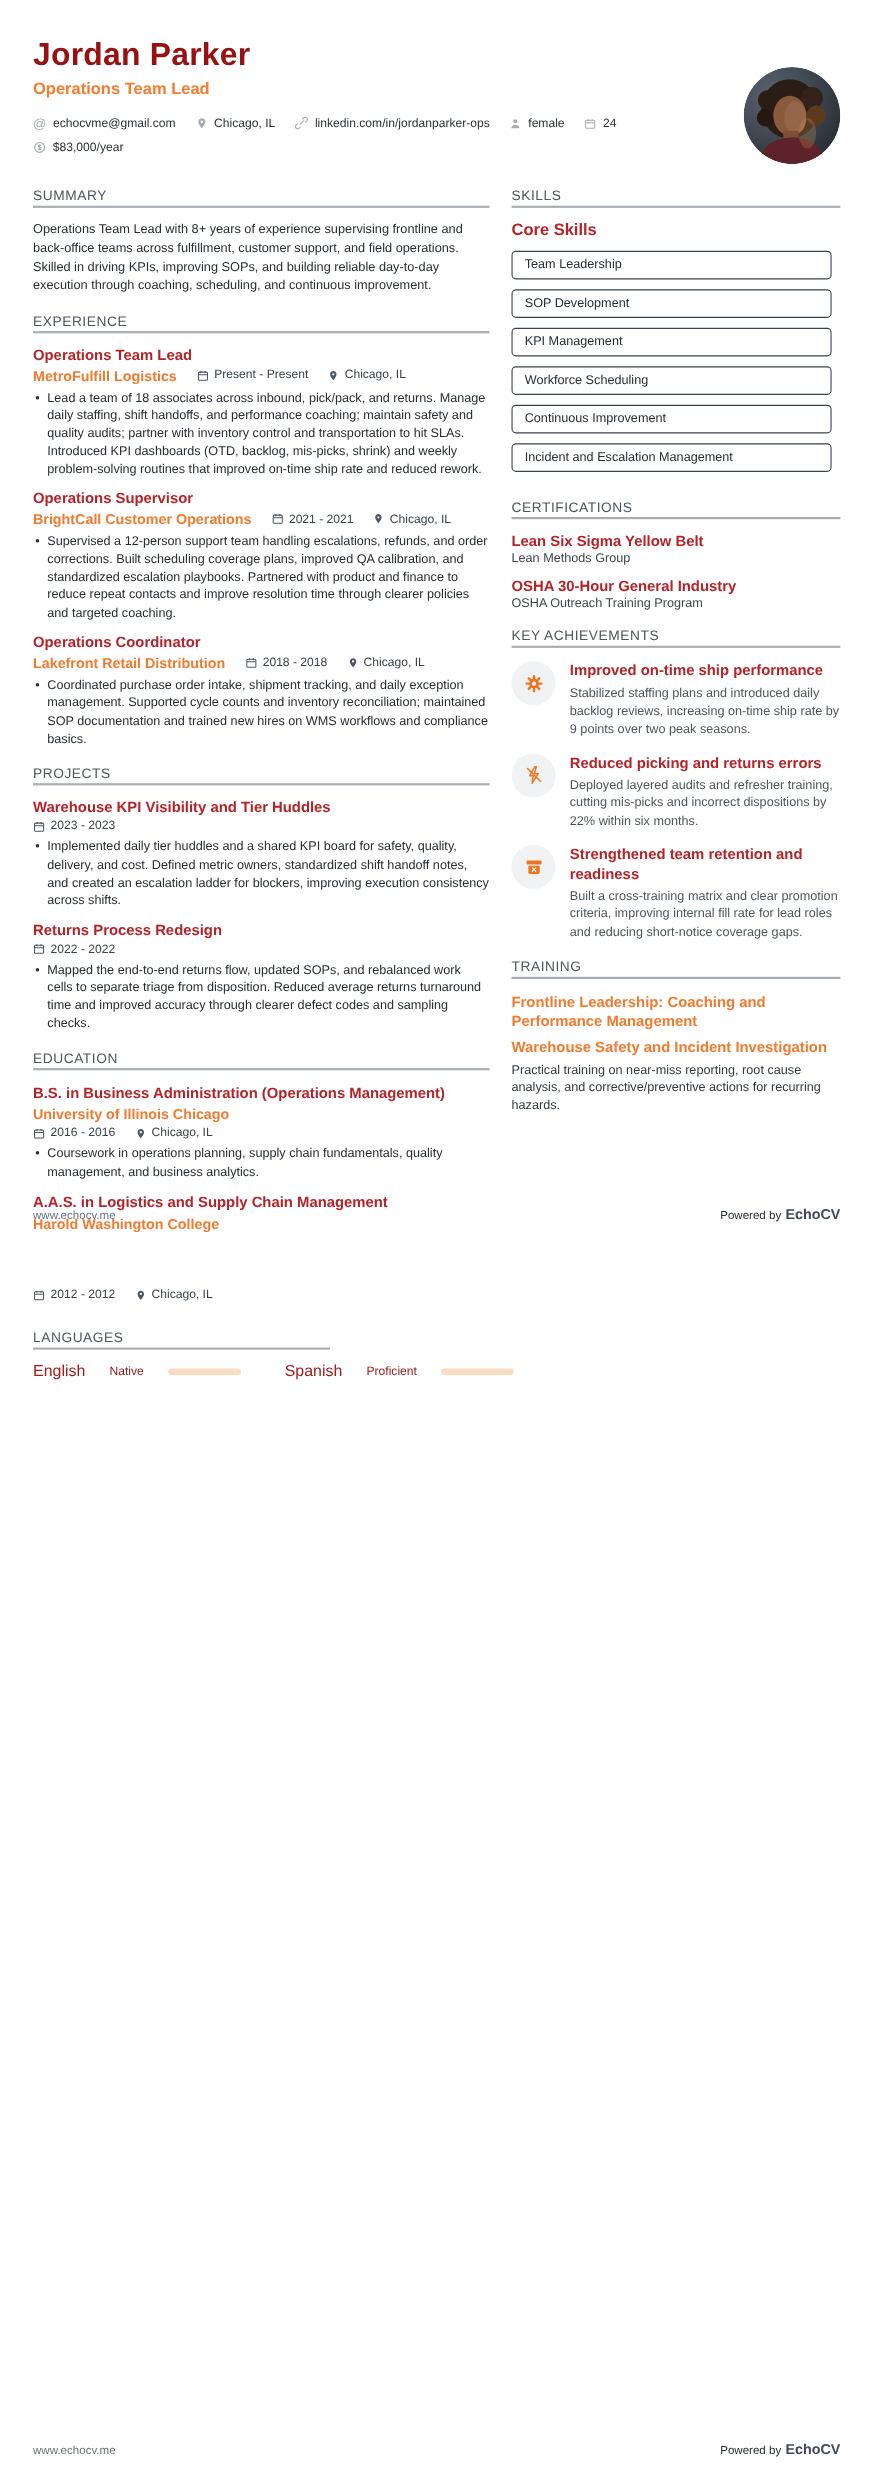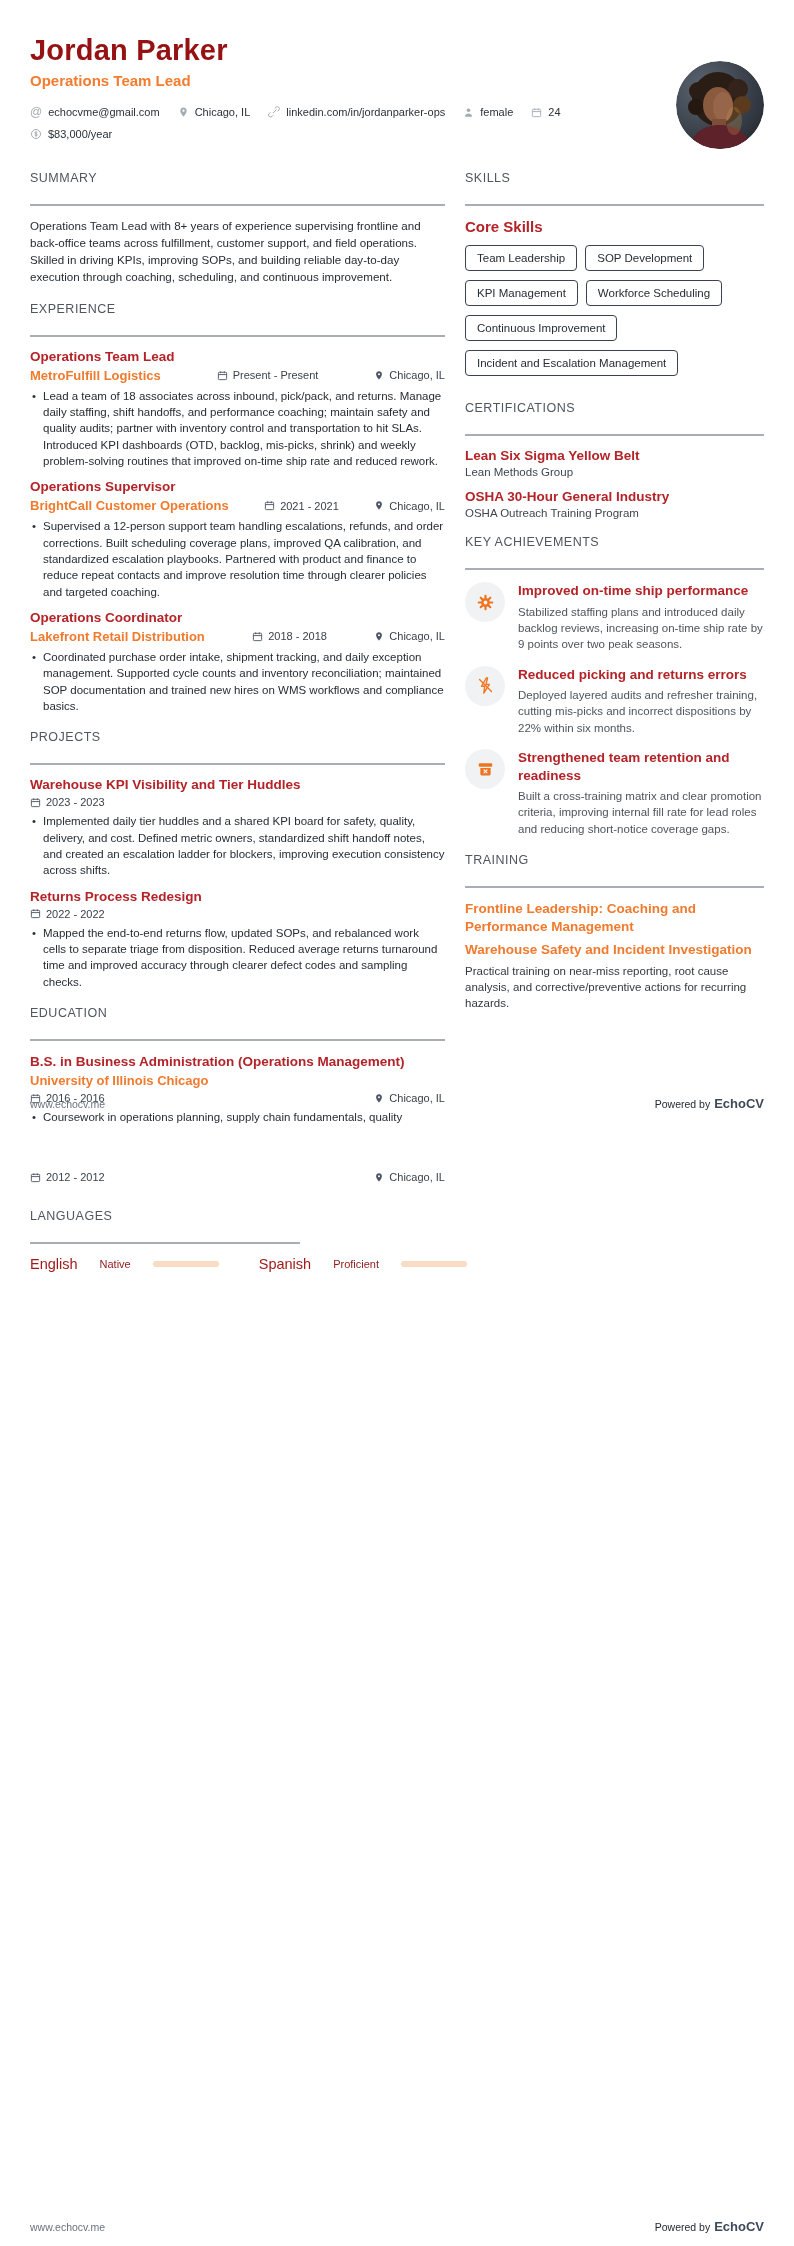--- a/index.html
+++ b/index.html
@@ -22,44 +22,44 @@
   .at-glyph { font-size:12px; color:#a4abb3; font-weight:400; }
   .avatar { width:88px; height:88px; border-radius:50%; overflow:hidden; flex:none; margin-top:6px; }
 
   
   .cols { display:flex; gap:20px; align-items:flex-start; }
   .col-l { width:415px; flex:none; }
   .col-r { width:299px; flex:none; }
 
   .sec-h {
     font-size:12.5px; font-weight:500; color:#4e565f; letter-spacing:.5px;
-    border-bottom:2px solid #a9aeb4; padding-bottom:19px; margin-bottom:12px;
+    border-bottom:2px solid #a9aeb4; padding-bottom:2px; margin-bottom:12px;
   }
   section { margin-bottom:16px; }
 
   .summary-text { font-size:11.6px; line-height:1.46; color:#272d34; }
 
   .role { font-size:13.5px; font-weight:700; color:#b42328; margin-top:2px; }
-  .org-row { display:flex; align-items:center; flex-wrap:wrap; gap:16px 18px; margin:4px 0 5px;justify-content:space-between; }
+  .org-row { display:flex; align-items:center; flex-wrap:wrap; gap:16px 18px; margin:4px 0 5px; }
   .org { font-size:13px; font-weight:600; color:#f07a2e; }
   .meta { display:flex; align-items:center; gap:5px; font-size:11px; font-weight:500; color:#3a424b; }
   .meta .ic { color:#4b5563; display:inline-flex; }
   .bullets { list-style:none; margin:2px 0 10px; }
   .bullets li { position:relative; padding-left:13px; font-size:11.5px; line-height:1.42; color:#272d34; }
   .bullets li::before { content:"•"; position:absolute; left:2px; top:0; color:#272d34; }
 
   .proj-title { font-size:13.5px; font-weight:700; color:#b42328; }
   .proj-meta { margin:4px 0 5px; }
 
   .degree { font-size:13.5px; font-weight:700; color:#b42328; line-height:1.3; }
   .school { font-size:13px; font-weight:600; color:#f07a2e; margin:3px 0 4px; }
 
   
   .skills-group { font-size:15px; font-weight:700; color:#b42328; margin-bottom:10px; }
-  .chips { display:flex; flex-wrap:wrap; }
+  .chips { display:flex; flex-wrap:wrap;flex-direction:column; }
   .chip {
     display:inline-block; border:1.5px solid #3a4350; border-radius:4px;
     padding:6px 11px; font-size:11.5px; color:#272d34; margin:0 8px 9px 0; background:#fff;
   }
 
   .cert-name { font-size:13.5px; font-weight:700; color:#b42328; margin-bottom:3px; }
   .cert-issuer { font-size:11.5px; color:#3f464e; margin-bottom:11px; }
 
   .ach { display:flex; gap:13px; margin-bottom:13px; }
   .ach-ic { width:40px; height:40px; border-radius:50%; background:#f1f2f4; display:flex; align-items:center; justify-content:center; flex:none; }

